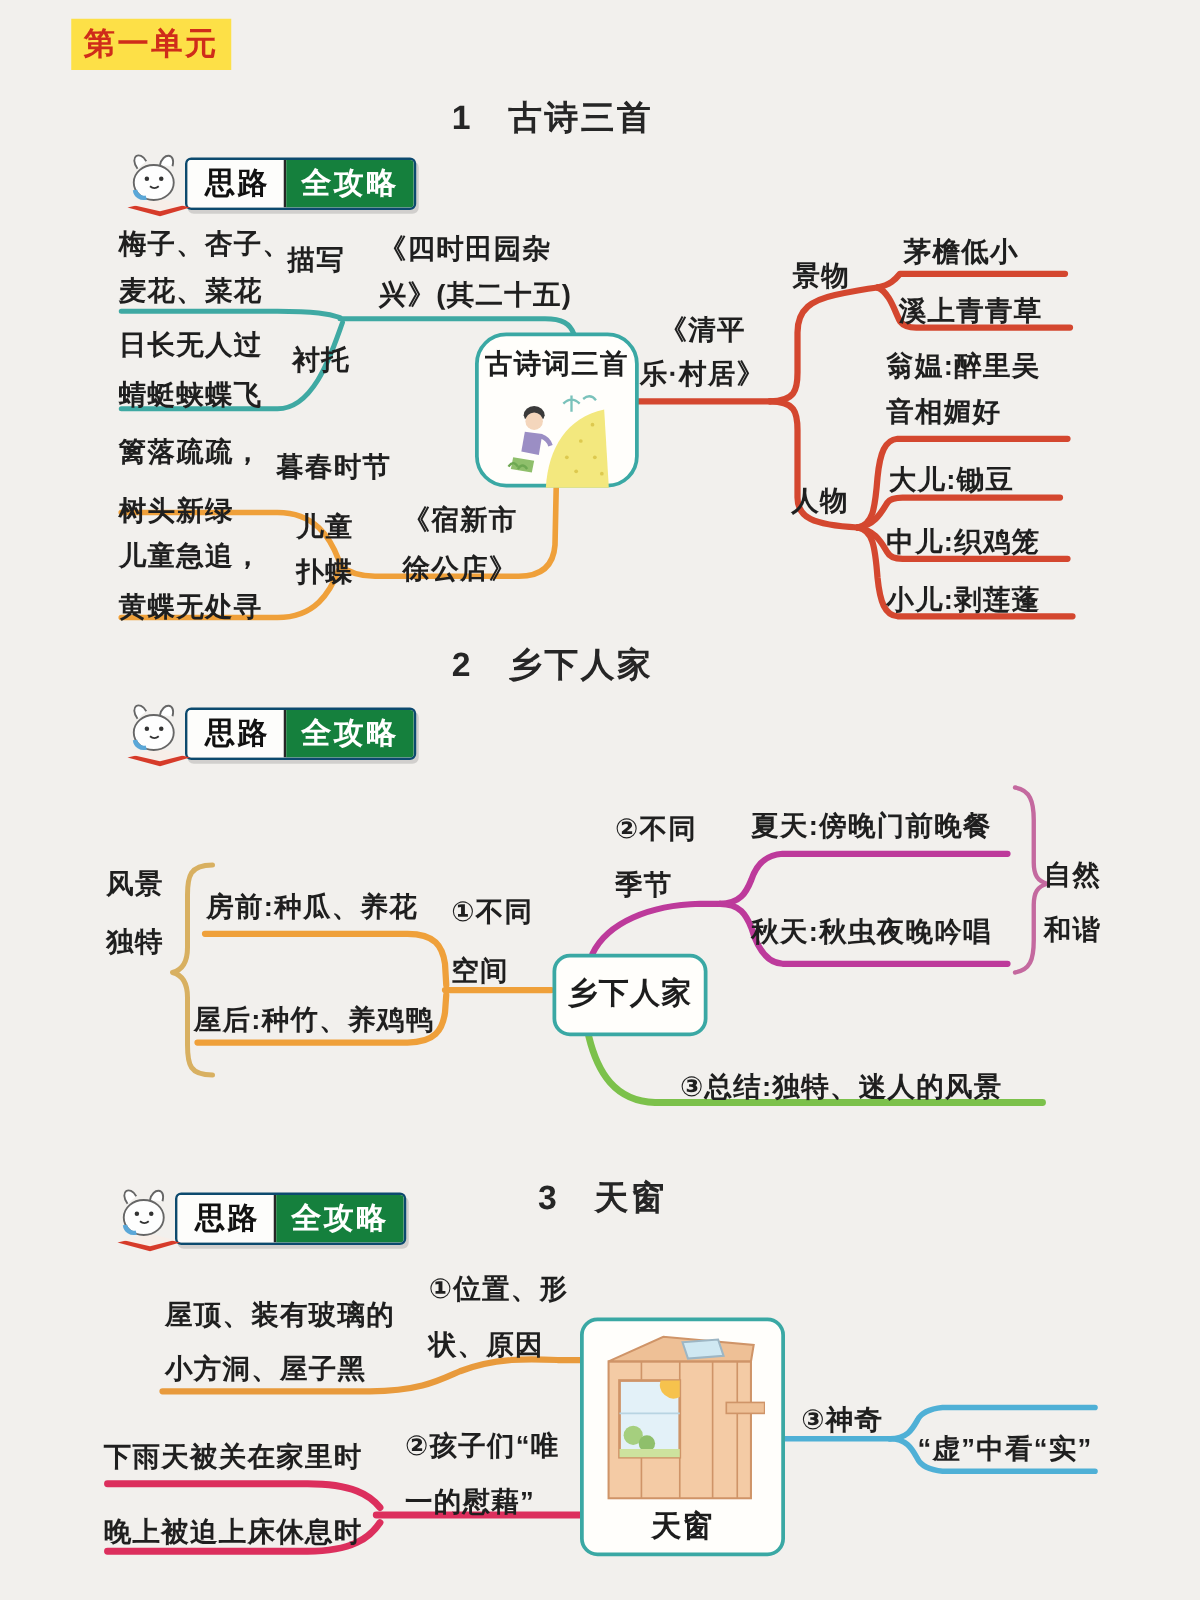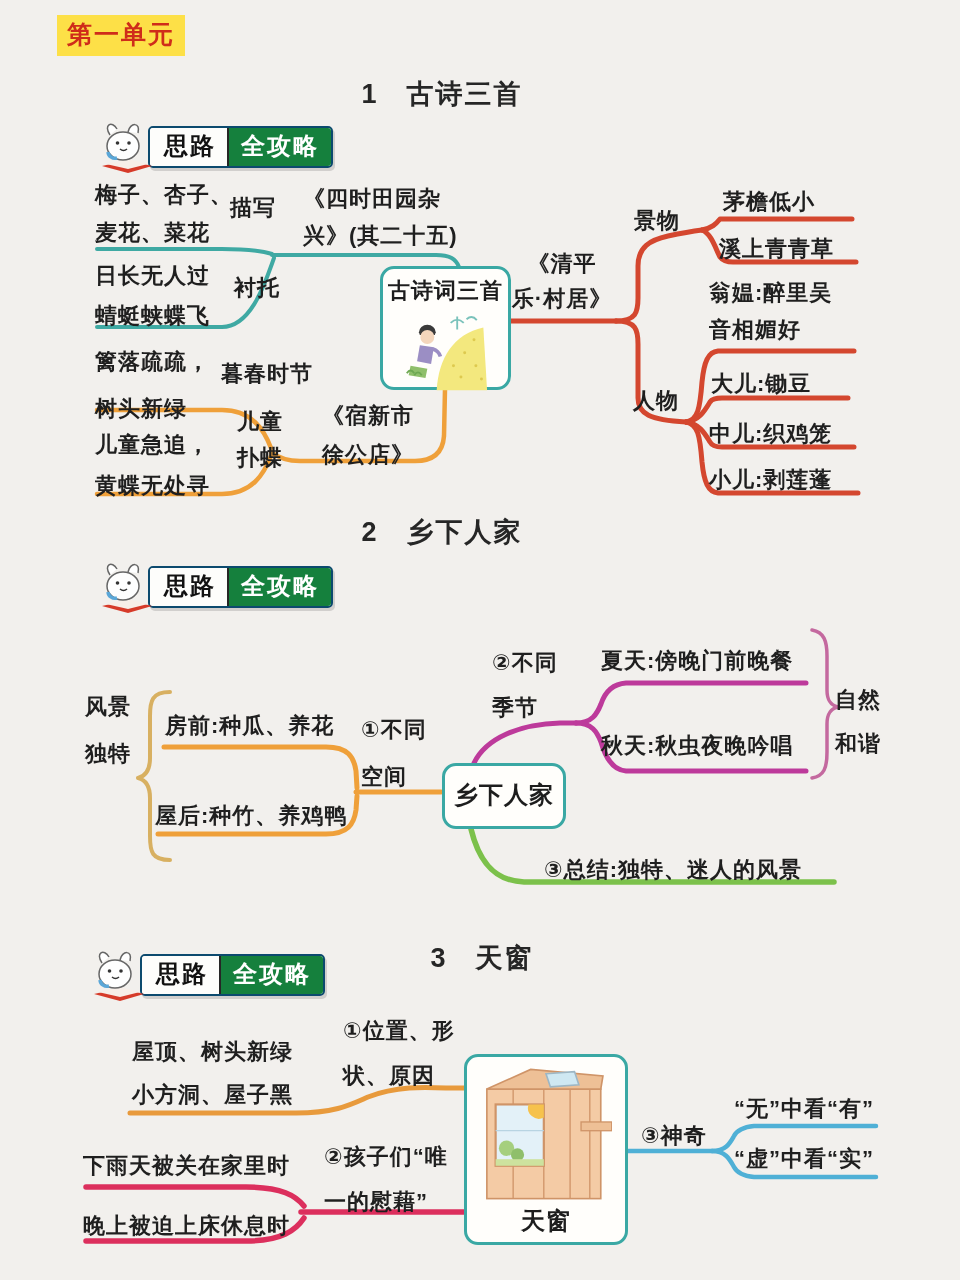--- a/index.html
+++ b/index.html
@@ -200,21 +200,21 @@
   <div class="t" style="left:634px;top:203px;">景物</div>
   <div class="t" style="left:723px;top:184px;">茅檐低小</div>
   <div class="t" style="left:719px;top:231px;">溪上青青草</div>
   <div class="t" style="left:633px;top:383px;">人物</div>
   <div class="t" style="left:709px;top:274px;line-height:37px;">翁媪:醉里吴
 音相媚好</div>
   <div class="t" style="left:711px;top:366px;">大儿:锄豆</div>
   <div class="t" style="left:709px;top:416px;">中儿:织鸡笼</div>
   <div class="t" style="left:709px;top:462px;">小儿:剥莲蓬</div>
 
-  <div class="cbox" id="box1" style="left:380px;top:266px;width:131px;height:124px;">
+  <div class="cbox" id="box1" style="left:380px;top:266px;width:131px;height:124px;border-radius:25px;">
     <div class="box-title">古诗词三首</div>
     <svg class="boxart" width="100" height="84" viewBox="0 0 100 90">
       <path d="M40,88 C42,54 58,28 90,21 L94,88 Z" fill="#f3e87e"></path>
       <g fill="#ddc94f">
         <circle cx="58" cy="62" r="1.6"></circle>
           <circle cx="70" cy="48" r="1.6"></circle>
           <circle cx="82" cy="62" r="1.6"></circle>
         <circle cx="66" cy="74" r="1.6"></circle>
           <circle cx="80" cy="34" r="1.6"></circle>
           <circle cx="88" cy="76" r="1.6"></circle>
@@ -242,28 +242,27 @@
   <div class="t" style="left:835px;top:678px;line-height:44px;">自然
 和谐</div>
   <div class="t" style="left:544px;top:852px;">③总结:独特、迷人的风景</div>
 
   <div class="cbox" id="box2" style="left:442px;top:763px;width:124px;height:66px;">
     <div class="box-title">乡下人家</div>
   </div>
 
   <div class="t" style="left:343px;top:1008px;line-height:45px;">①位置、形
 状、原因</div>
-  <div class="t" style="left:132px;top:1030px;line-height:43px;">屋顶、树头新绿
+  <div class="t" style="left:132px;top:1030px;line-height:43px;">屋顶、装有玻璃的
 小方洞、屋子黑</div>
   <div class="t" style="left:324px;top:1134px;line-height:45px;">②孩子们“唯
 一的慰藉”</div>
   <div class="t" style="left:83px;top:1148px;">下雨天被关在家里时</div>
   <div class="t" style="left:83px;top:1208px;">晚上被迫上床休息时</div>
   <div class="t" style="left:641px;top:1118px;">③神奇</div>
-  <div class="t" style="left:734px;top:1091px;">“无”中看“有”</div>
   <div class="t" style="left:734px;top:1141px;">“虚”中看“实”</div>
 
   <div class="cbox" id="box3" style="left:464px;top:1054px;width:164px;height:191px;">
     <svg class="boxart" style="margin-top:8px;" width="132" height="138" viewBox="0 0 120 126">
       <rect x="6" y="22" width="104" height="100" fill="#f4cba5" stroke="#cf9468" stroke-width="1.5"></rect>
       <path d="M6,22 L46,4 L112,10 L110,22 Z" fill="#eec096" stroke="#cf9468" stroke-width="1.5"></path>
       <path d="M60,8 L86,6 L90,18 L64,20 Z" fill="#cfe8f2" stroke="#9db6c4" stroke-width="1.5"></path>
       <path d="M30,22 V122 M58,22 V122 M82,22 V122 M100,22 V122" stroke="#cf9468" stroke-width="1.2"></path>
       <rect x="92" y="52" width="28" height="8" fill="#eec096" stroke="#cf9468" stroke-width="1.2"></rect>
       <rect x="14" y="36" width="44" height="56" fill="#e3f1f8" stroke="#cf9468" stroke-width="2"></rect>

